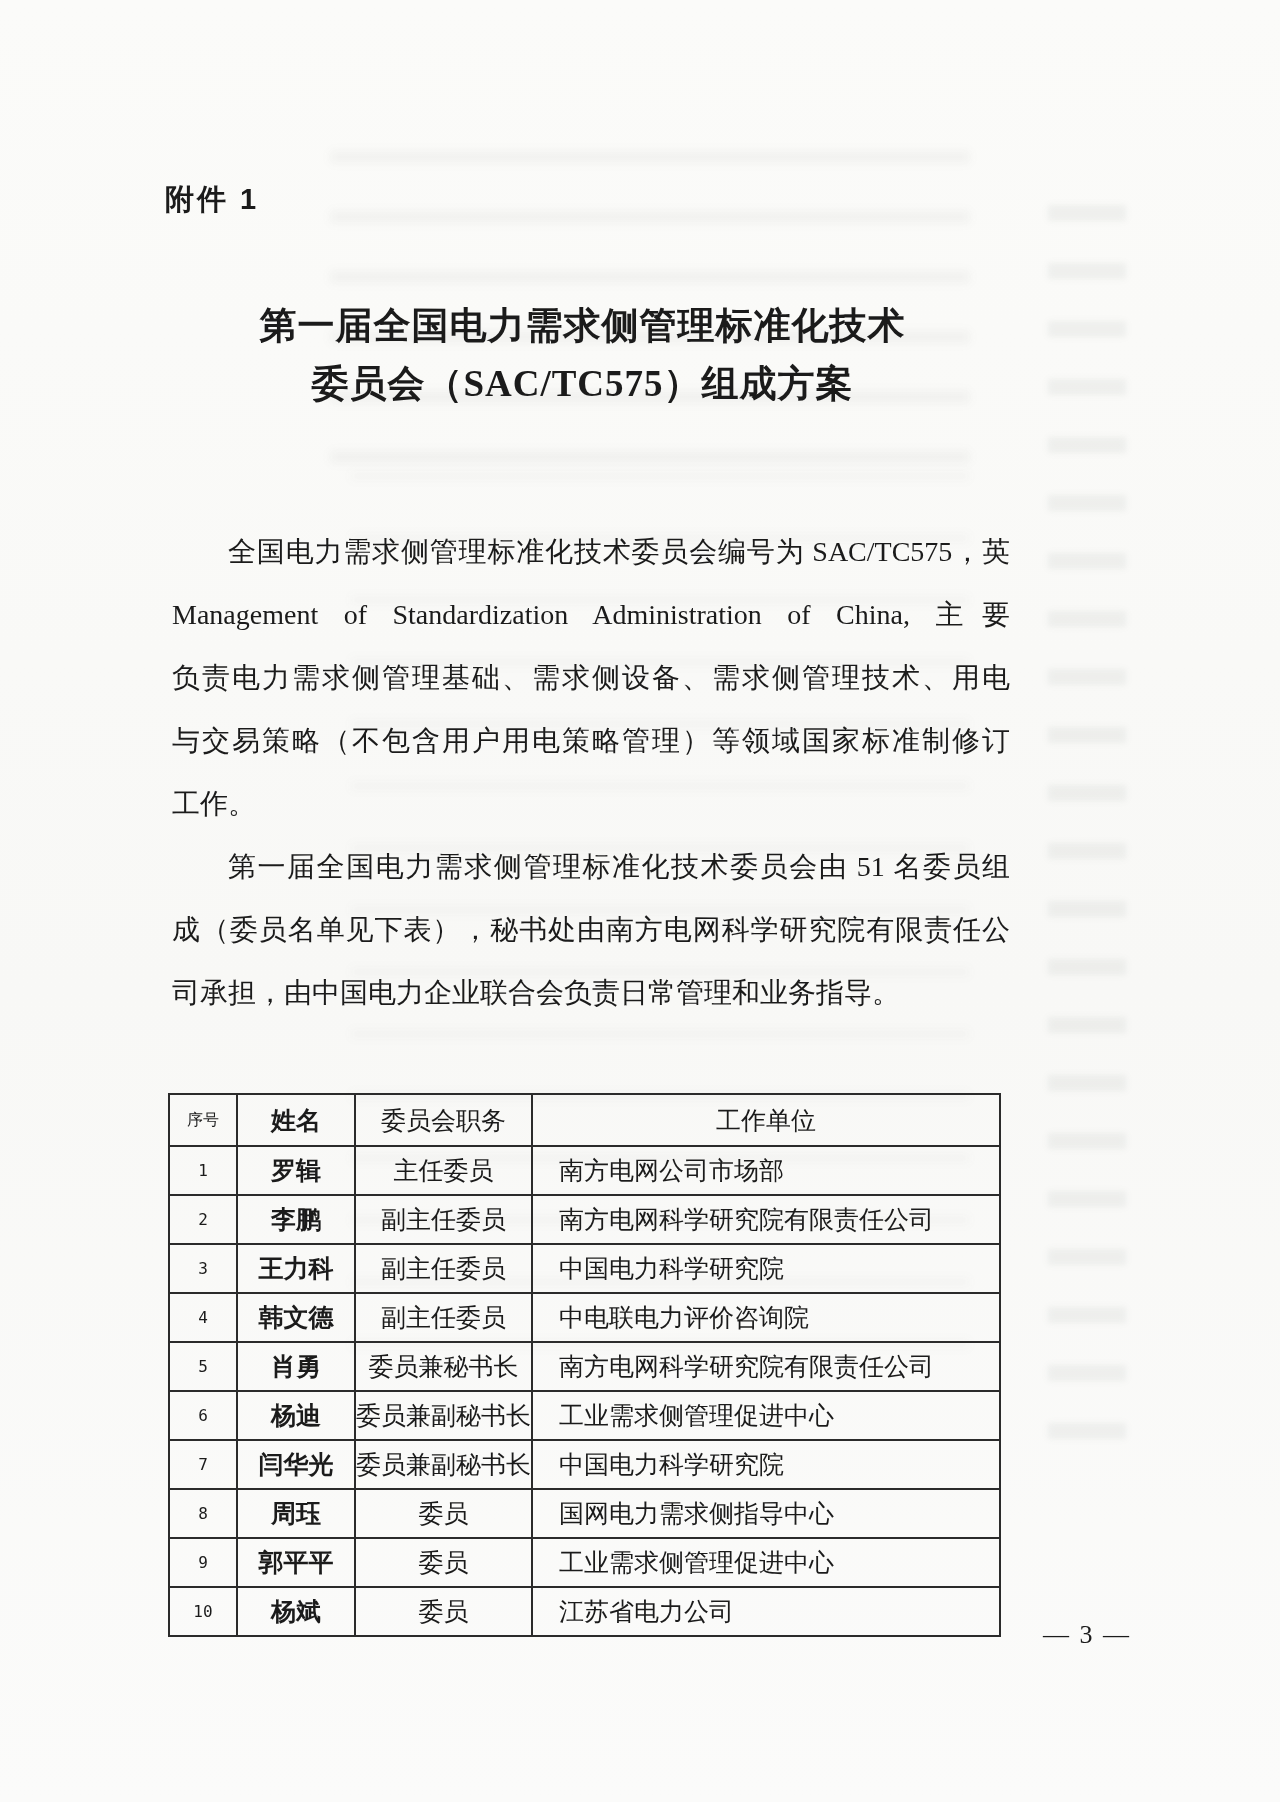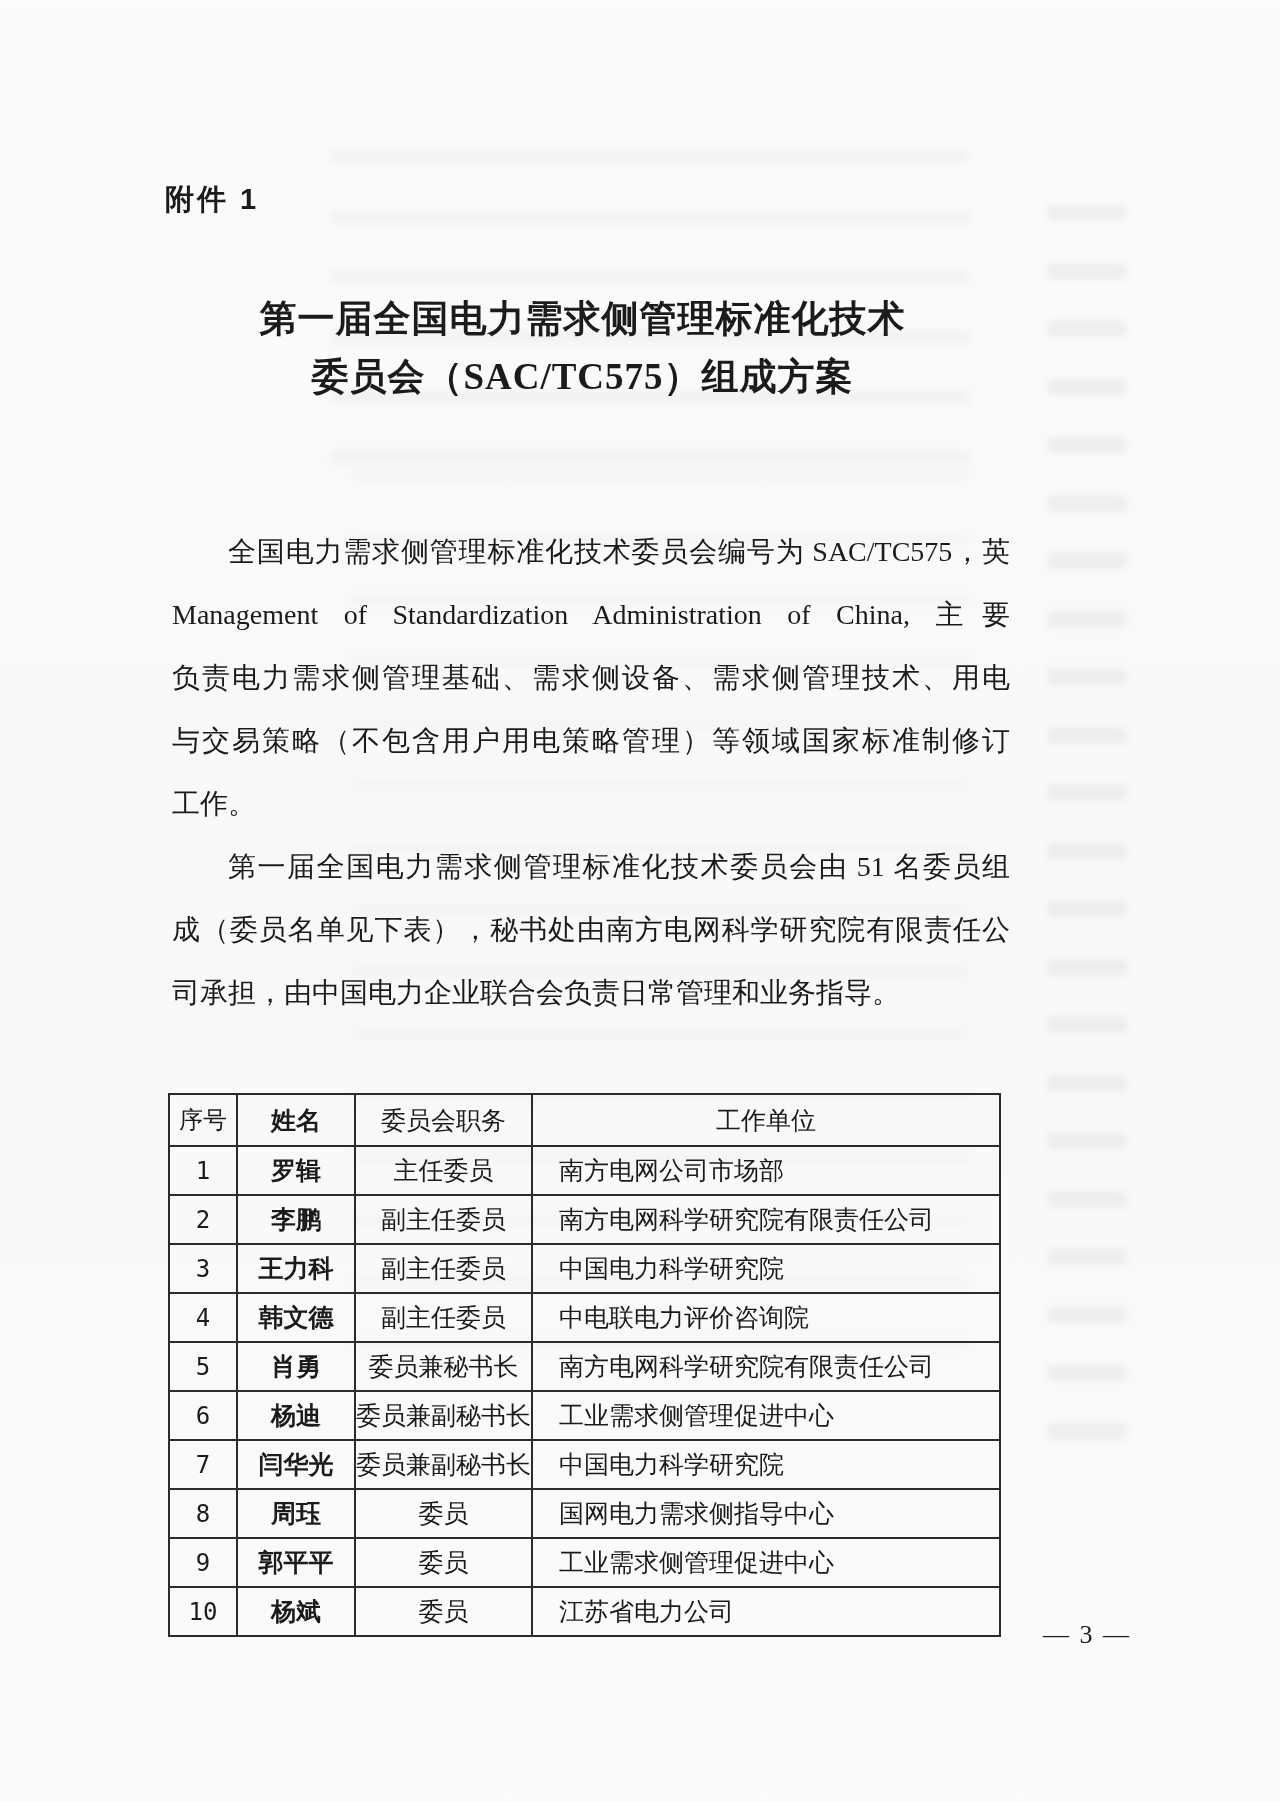--- a/index.html
+++ b/index.html
@@ -31,21 +31,21 @@
     filter:blur(4px); opacity:.55;
   }
 
   .attachment-label {
     position:absolute; left:165px; top:180px;
     font-family:"Liberation Sans", sans-serif;
     font-weight:bold; font-size:29px; letter-spacing:3px;text-align:right;
   }
 
   .doc-title {
-    position:absolute; left:160px; top:290px; width:845px;
+    position:absolute; left:160px; top:297px; width:845px;
     text-align:center; font-weight:bold;
     font-size:37px; line-height:58px; letter-spacing:1px;
   }
 
   .body-text {
     position:absolute; left:164px; top:520px; width:838px;
     font-size:28px; line-height:63px;margin-left:8px;
   }
   .bodyline {
     height:63px; overflow:hidden;
@@ -59,21 +59,21 @@
     border-collapse:collapse;
     font-size:25px;
   }
   .committee-table th, .committee-table td {
     border:2px solid #2b2b2b;
     text-align:center; vertical-align:middle;
     padding:0; font-weight:normal;
   }
   .committee-table th { height:50px; }
   .committee-table td { height:47px; }
-  .committee-table .col0 { width:66px; font-family:"DejaVu Sans Mono", monospace; font-size:24px; }
+  .committee-table .col0 { width:66px; font-family:"DejaVu Sans Mono", monospace; font-size:16px; }
   .committee-table .col1 { width:116px;font-weight:bold; }
   .committee-table .col2 { width:175px; }
   .committee-table td.col3 { text-align:left; padding-left:26px;margin-top:9px; }
 
   .page-number {
     position:absolute; left:1012px; top:1620px; width:150px;
     text-align:center; font-size:26px; letter-spacing:2px;
   }
 </style>
 </head>

